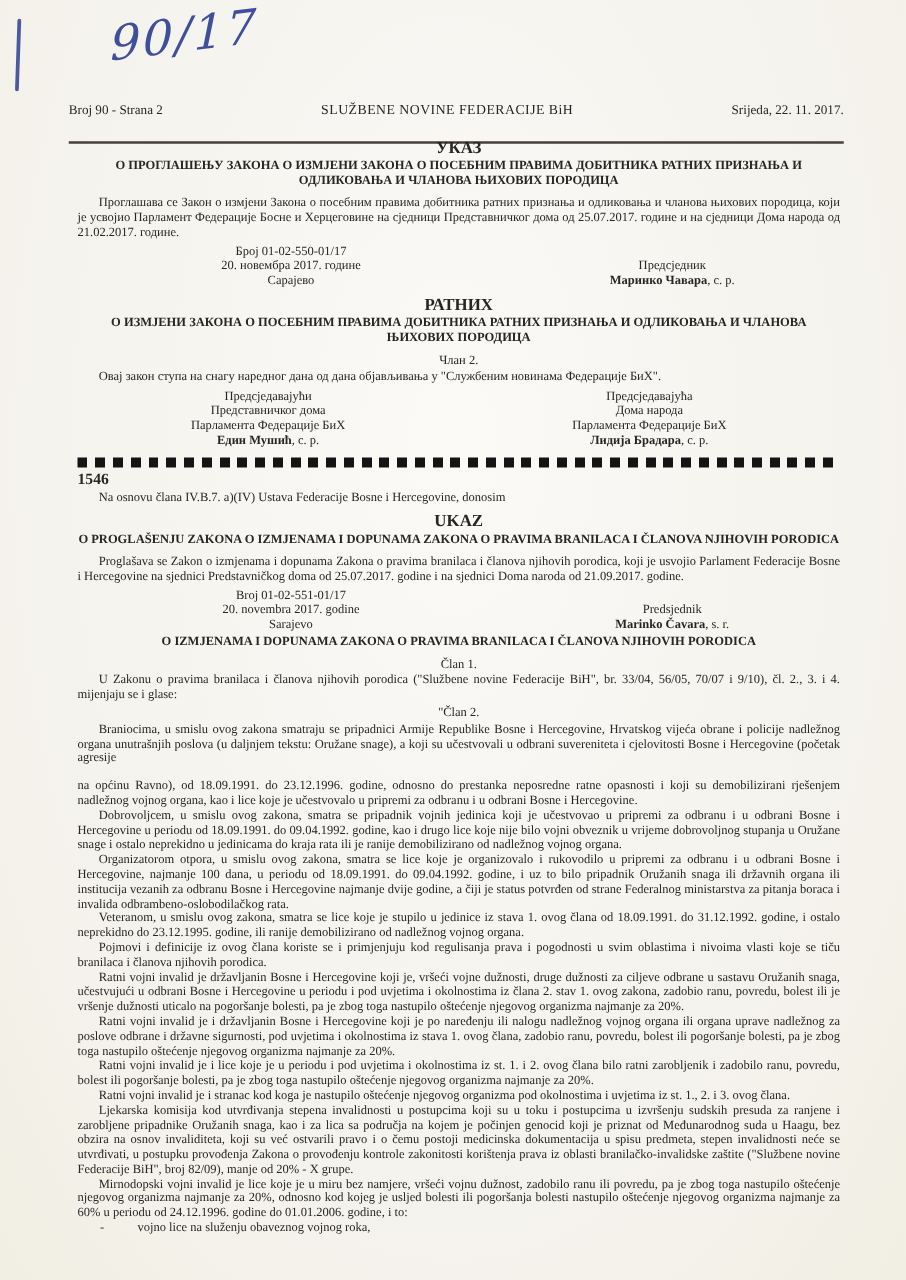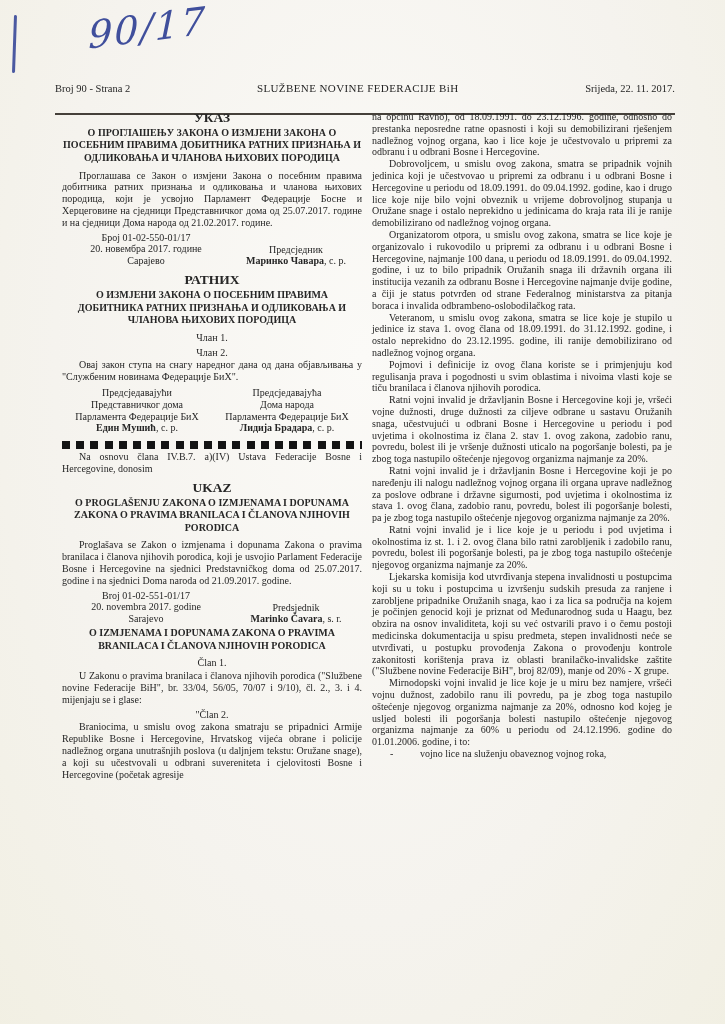--- a/index.html
+++ b/index.html
@@ -28,30 +28,30 @@
   .header{
     position:absolute;top:82px;left:55px;right:50px;
     display:flex;justify-content:space-between;align-items:flex-end;
     border-bottom:2px solid #45403a;padding-bottom:19px;
     font-size:10.5px;
   }
   .header .center-title{font-size:11px;letter-spacing:.4px;}
   
   .columns{
     position:absolute;top:111px;left:62px;right:53px;
-    display:flex;gap:10px;
+    display:flex;gap:10px;flex-direction:column;
   }
   .col{flex:1;font-size:10px;line-height:1.18;text-align:justify;}
   .doc-title{text-align:center;font-weight:bold;font-size:13.5px;margin:6px 0 1px;line-height:1.1;}
   .doc-title.first{margin-top:0;}
   .doc-sub{text-align:center;font-weight:bold;font-size:10px;line-height:1.26;margin:0 0 5px;}
   .p{margin:0;text-indent:17px;}
   .p-first{margin:0;text-indent:0;}
   .clan{text-align:center;margin:3px 0 1px;text-indent:0;}
-  .sig-row{display:flex;margin:3px 0 2px;align-items:flex-start;}
+  .sig-row{display:flex;margin:3px 0 2px;align-items:flex-end;}
   .sig-row .block-l{width:56%;text-align:center;}
   .sig-row .block-r{width:44%;text-align:center;margin-top:12px;}
   .bold{font-weight:bold;}
   .sig2{display:flex;text-align:center;margin:4px 0 6px;}
   .sig2 > div{flex:1;}
   .squares{
     height:8px;margin:7px 0 2px;
     background:repeating-linear-gradient(90deg,#141414 0 8px,transparent 8px 14.2px);
   }
   .item-number{font-weight:bold;font-size:12.5px;margin:0 0 2px;text-align:left;text-indent:0;}
@@ -88,40 +88,40 @@
           <div>Сарајево</div>
         </div>
         <div class="block-r">
           <div>Предсједник</div>
           <div><span class="bold">Маринко Чавара</span><span>, с. р.</span></div>
         </div>
       </div>
 
       <div class="doc-title">РАТНИХ</div>
       <div class="doc-sub">О ИЗМЈЕНИ ЗАКОНА О ПОСЕБНИМ ПРАВИМА ДОБИТНИКА РАТНИХ ПРИЗНАЊА И ОДЛИКОВАЊА И ЧЛАНОВА ЊИХОВИХ ПОРОДИЦА</div>
-      <div class="clan">Члан 1.</div>
       <div class="clan">Члан 2.</div>
       <p class="p">Овај закон ступа на снагу наредног дана од дана објављивања у "Службеним новинама Федерације БиХ".</p>
 
       <div class="sig2">
         <div>
           <div>Предсједавајући</div>
           <div>Представничког дома</div>
           <div>Парламента Федерације БиХ</div>
           <div><span class="bold">Един Мушић</span><span>, с. р.</span></div>
         </div>
         <div>
           <div>Предсједавајућа</div>
           <div>Дома народа</div>
           <div>Парламента Федерације БиХ</div>
           <div><span class="bold">Лидија Брадара</span><span>, с. р.</span></div>
         </div>
       </div>
 
       <div class="squares"></div>
+      <div class="item-number">1546</div>
       <p class="p">Na osnovu člana IV.B.7. a)(IV) Ustava Federacije Bosne i Hercegovine, donosim</p>
 
       <div class="doc-title">UKAZ</div>
       <div class="doc-sub">O PROGLAŠENJU ZAKONA O IZMJENAMA I DOPUNAMA ZAKONA O PRAVIMA BRANILACA I ČLANOVA NJIHOVIH PORODICA</div>
       <p class="p">Proglašava se Zakon o izmjenama i dopunama Zakona o pravima branilaca i članova njihovih porodica, koji je usvojio Parlament Federacije Bosne i Hercegovine na sjednici Predstavničkog doma od 25.07.2017. godine i na sjednici Doma naroda od 21.09.2017. godine.</p>
 
       <div class="sig-row">
         <div class="block-l">
           <div>Broj 01-02-551-01/17</div>
           <div>20. novembra 2017. godine</div>
@@ -143,20 +143,21 @@
 
     <div class="col">
       <p class="p-first">na općinu Ravno), od 18.09.1991. do 23.12.1996. godine, odnosno do prestanka neposredne ratne opasnosti i koji su demobilizirani rješenjem nadležnog vojnog organa, kao i lice koje je učestvovalo u pripremi za odbranu i u odbrani Bosne i Hercegovine.</p>
       <p class="p">Dobrovoljcem, u smislu ovog zakona, smatra se pripadnik vojnih jedinica koji je učestvovao u pripremi za odbranu i u odbrani Bosne i Hercegovine u periodu od 18.09.1991. do 09.04.1992. godine, kao i drugo lice koje nije bilo vojni obveznik u vrijeme dobrovoljnog stupanja u Oružane snage i ostalo neprekidno u jedinicama do kraja rata ili je ranije demobilizirano od nadležnog vojnog organa.</p>
       <p class="p">Organizatorom otpora, u smislu ovog zakona, smatra se lice koje je organizovalo i rukovodilo u pripremi za odbranu i u odbrani Bosne i Hercegovine, najmanje 100 dana, u periodu od 18.09.1991. do 09.04.1992. godine, i uz to bilo pripadnik Oružanih snaga ili državnih organa ili institucija vezanih za odbranu Bosne i Hercegovine najmanje dvije godine, a čiji je status potvrđen od strane Federalnog ministarstva za pitanja boraca i invalida odbrambeno-oslobodilačkog rata.</p>
       <p class="p">Veteranom, u smislu ovog zakona, smatra se lice koje je stupilo u jedinice iz stava 1. ovog člana od 18.09.1991. do 31.12.1992. godine, i ostalo neprekidno do 23.12.1995. godine, ili ranije demobilizirano od nadležnog vojnog organa.</p>
       <p class="p">Pojmovi i definicije iz ovog člana koriste se i primjenjuju kod regulisanja prava i pogodnosti u svim oblastima i nivoima vlasti koje se tiču branilaca i članova njihovih porodica.</p>
       <p class="p">Ratni vojni invalid je državljanin Bosne i Hercegovine koji je, vršeći vojne dužnosti, druge dužnosti za ciljeve odbrane u sastavu Oružanih snaga, učestvujući u odbrani Bosne i Hercegovine u periodu i pod uvjetima i okolnostima iz člana 2. stav 1. ovog zakona, zadobio ranu, povredu, bolest ili je vršenje dužnosti uticalo na pogoršanje bolesti, pa je zbog toga nastupilo oštećenje njegovog organizma najmanje za 20%.</p>
       <p class="p">Ratni vojni invalid je i državljanin Bosne i Hercegovine koji je po naređenju ili nalogu nadležnog vojnog organa ili organa uprave nadležnog za poslove odbrane i državne sigurnosti, pod uvjetima i okolnostima iz stava 1. ovog člana, zadobio ranu, povredu, bolest ili pogoršanje bolesti, pa je zbog toga nastupilo oštećenje njegovog organizma najmanje za 20%.</p>
       <p class="p">Ratni vojni invalid je i lice koje je u periodu i pod uvjetima i okolnostima iz st. 1. i 2. ovog člana bilo ratni zarobljenik i zadobilo ranu, povredu, bolest ili pogoršanje bolesti, pa je zbog toga nastupilo oštećenje njegovog organizma najmanje za 20%.</p>
+      <p class="p">Ratni vojni invalid je i stranac kod koga je nastupilo oštećenje njegovog organizma pod okolnostima i uvjetima iz st. 1., 2. i 3. ovog člana.</p>
       <p class="p">Ljekarska komisija kod utvrđivanja stepena invalidnosti u postupcima koji su u toku i postupcima u izvršenju sudskih presuda za ranjene i zarobljene pripadnike Oružanih snaga, kao i za lica sa područja na kojem je počinjen genocid koji je priznat od Međunarodnog suda u Haagu, bez obzira na osnov invaliditeta, koji su već ostvarili pravo i o čemu postoji medicinska dokumentacija u spisu predmeta, stepen invalidnosti neće se utvrđivati, u postupku provođenja Zakona o provođenju kontrole zakonitosti korištenja prava iz oblasti branilačko-invalidske zaštite ("Službene novine Federacije BiH", broj 82/09), manje od 20% - X grupe.</p>
       <p class="p">Mirnodopski vojni invalid je lice koje je u miru bez namjere, vršeći vojnu dužnost, zadobilo ranu ili povredu, pa je zbog toga nastupilo oštećenje njegovog organizma najmanje za 20%, odnosno kod kojeg je usljed bolesti ili pogoršanja bolesti nastupilo oštećenje njegovog organizma najmanje za 60% u periodu od 24.12.1996. godine do 01.01.2006. godine, i to:</p>
       <div class="list-row">
         <span class="marker">-</span>
         <span class="txt">vojno lice na služenju obaveznog vojnog roka,</span>
       </div>
     </div>
 
   </div>
 </div>

